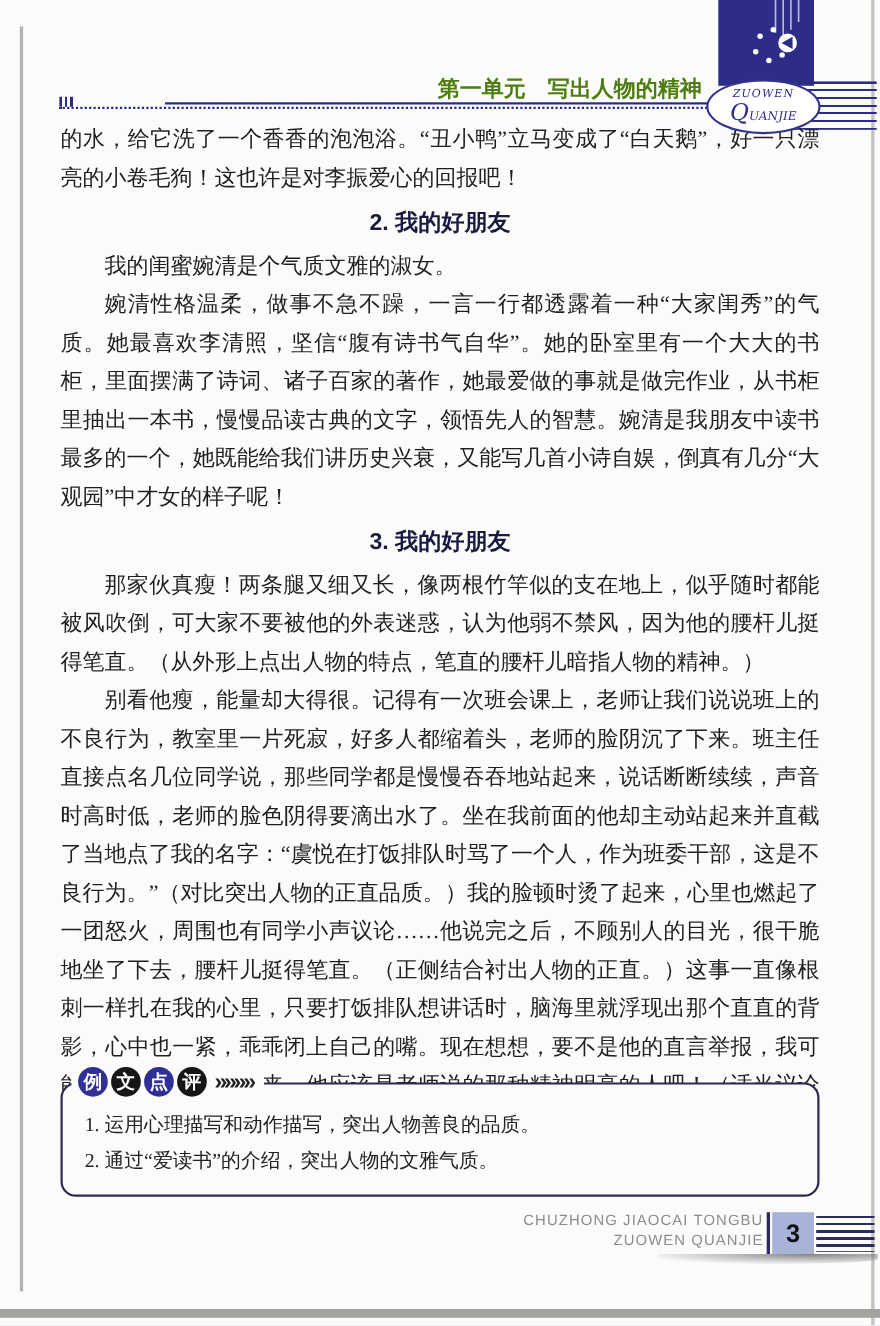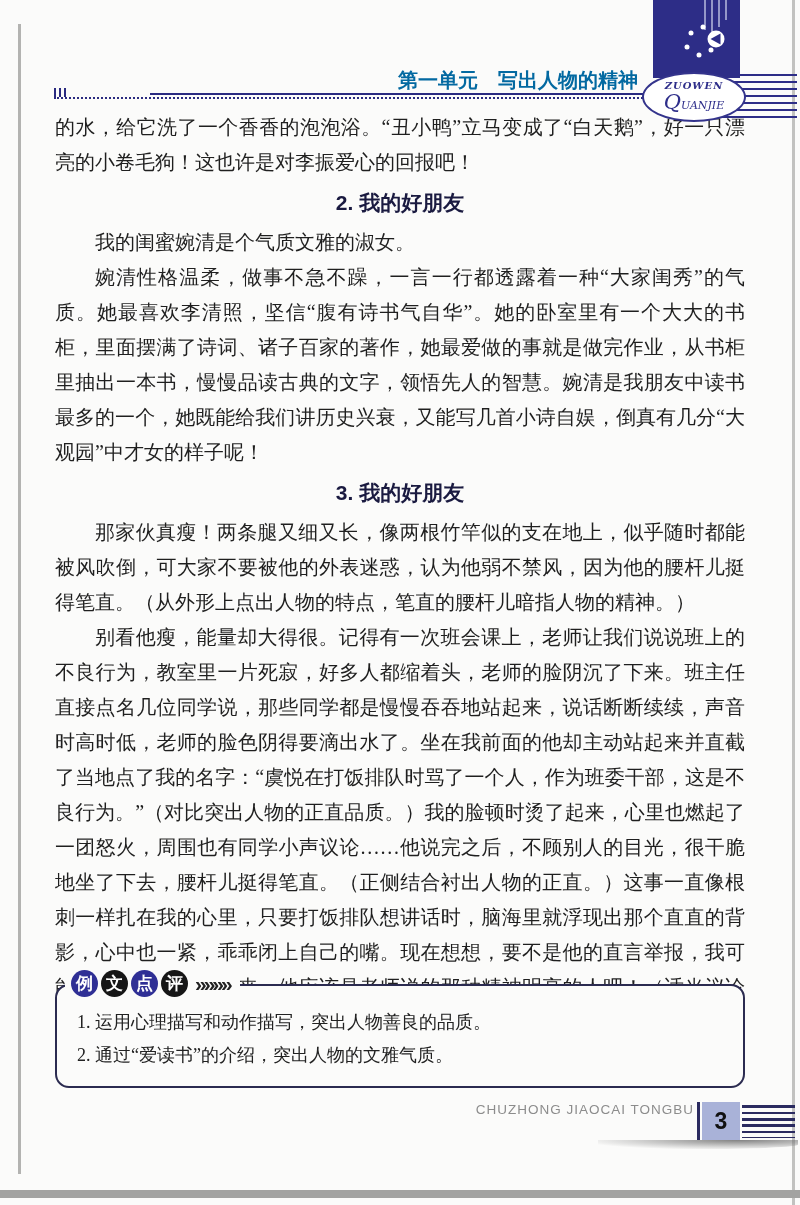--- a/index.html
+++ b/index.html
@@ -20,29 +20,29 @@
     background:repeating-linear-gradient(180deg,#2d2d87 0 2px,transparent 2px 7px);
   }
   .corner-banner{position:absolute;left:653px;top:0;width:87px;height:78px;background:#2d2d87;}
   .oval-badge{
     position:absolute;left:642px;top:72px;width:104px;height:50px;
     background:#fff;border:2px solid #34348c;border-radius:50%;
     display:flex;flex-direction:column;align-items:center;justify-content:center;
     color:#2e2e8a;font-family:"DejaVu Serif","Liberation Serif",serif;font-style:italic;
     z-index:3;box-sizing:border-box;
   }
-  .oval-line1{font-size:10px;letter-spacing:1px;font-weight:bold;}
+  .oval-line1{font-size:10px;letter-spacing:1px;font-weight:normal;}
   .oval-line2{font-size:11px;font-weight:normal;margin-top:-1px;}
   .oval-line2::first-letter{font-size:21px;}
 
   
   .unit-title{
     position:absolute;top:67px;right:162px;
     font-family:"Liberation Sans","DejaVu Sans",sans-serif;font-weight:bold;
-    font-size:20px;color:#0369a1;white-space:nowrap;
+    font-size:20px;color:#4d7c0f;white-space:nowrap;
   }
   .header-solid-line{position:absolute;left:150px;top:93px;width:502px;height:2px;background:#2a2a80;}
   .header-dotted-line{position:absolute;left:54px;top:97px;width:600px;height:0;border-top:2px dotted #2a2a80;}
   .header-ticks{
     position:absolute;left:54px;top:88px;width:14px;height:9px;
     background:repeating-linear-gradient(90deg,#2a2a80 0 2px,transparent 2px 5px);
   }
 
   
   .article{
@@ -157,19 +157,20 @@
       <span class="chevrons">»»»»</span>
     </div>
     <ul class="commentary-list">
       <li>1. 运用心理描写和动作描写，突出人物善良的品质。</li>
       <li>2. 通过“爱读书”的介绍，突出人物的文雅气质。</li>
     </ul>
   </div>
 
   <div class="footer-text">
     <div>CHUZHONG JIAOCAI TONGBU</div>
+    <div>ZUOWEN QUANJIE</div>
   </div>
   <div class="footer-bar"></div>
   <div class="page-num-box">3</div>
   <div class="footer-stripes"></div>
   <div class="footer-shadow"></div>
 
 </div>
 
 </body></html>

